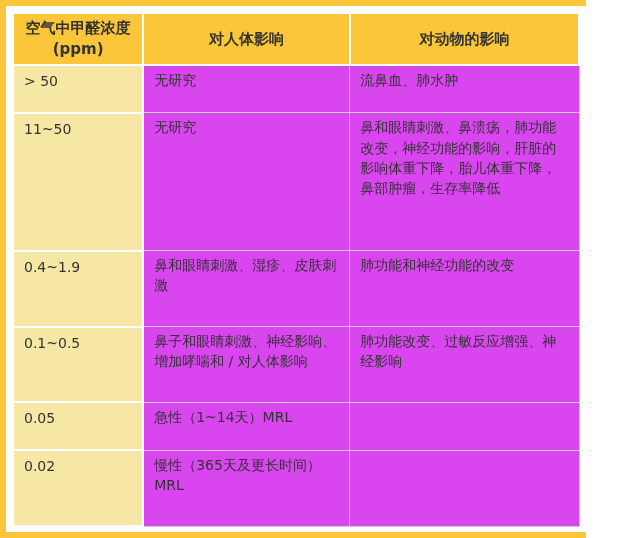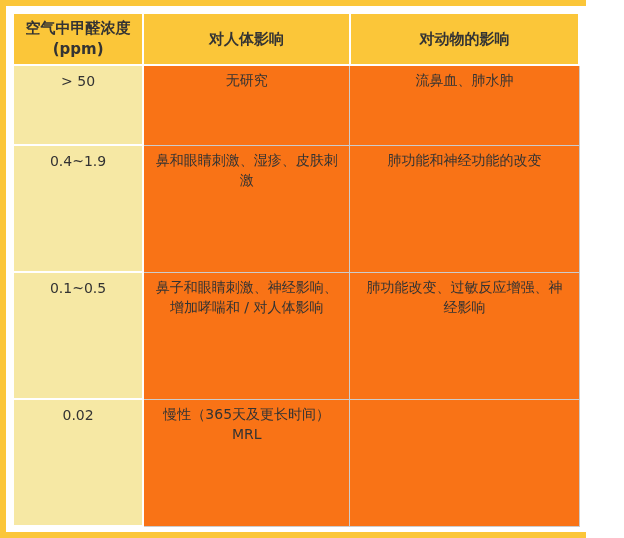--- a/index.html
+++ b/index.html
@@ -30,32 +30,32 @@
   th{
     background:var(--gold);
     border:2px solid #ffffff;
     font-size:15px;font-weight:bold;line-height:1.4;
     text-align:center;vertical-align:middle;
     padding:4px 6px;color:var(--text);
   }
   .th-line{display:block;}
   td{
     font-size:14px;line-height:1.45;
-    text-align:center;vertical-align:top;
+    vertical-align:top;
     padding:4px 10px;color:var(--text);
     word-break:break-word;
   }
   td.conc{
     background:var(--lightyellow);
     border:2px solid #ffffff;
     padding-top:5px;
   }
   td.conc.bold{font-weight:normal;}
   td.effect{
-    background:#f97316;
+    background:#d946ef;
     border:1px solid var(--grid);
   }
 </style>
 </head>
 <body>
 
 <div class="frame">
   <table class="fx-table">
     <colgroup>
       <col class="c1">
@@ -72,28 +72,38 @@
         <th>对动物的影响</th>
       </tr>
     </thead>
     <tbody>
         <tr>
           <td class="conc">&gt; 50</td>
           <td class="effect">无研究</td>
           <td class="effect">流鼻血、肺水肿</td>
         </tr>
         <tr>
+          <td class="conc">11~50</td>
+          <td class="effect">无研究</td>
+          <td class="effect">鼻和眼睛刺激、鼻溃疡，肺功能改变，神经功能的影响，肝脏的影响体重下降，胎儿体重下降，鼻部肿瘤，生存率降低</td>
+        </tr>
+        <tr>
           <td class="conc">0.4~1.9</td>
           <td class="effect">鼻和眼睛刺激、湿疹、皮肤刺激</td>
           <td class="effect">肺功能和神经功能的改变</td>
         </tr>
         <tr>
           <td class="conc bold">0.1~0.5</td>
           <td class="effect">鼻子和眼睛刺激、神经影响、增加哮喘和 / 对人体影响</td>
           <td class="effect">肺功能改变、过敏反应增强、神经影响</td>
+        </tr>
+        <tr>
+          <td class="conc">0.05</td>
+          <td class="effect">急性（1~14天）MRL</td>
+          <td class="effect"></td>
         </tr>
         <tr>
           <td class="conc">0.02</td>
           <td class="effect">慢性（365天及更长时间）MRL</td>
           <td class="effect"></td>
         </tr>
       </tbody>
   </table>
 </div>
 

